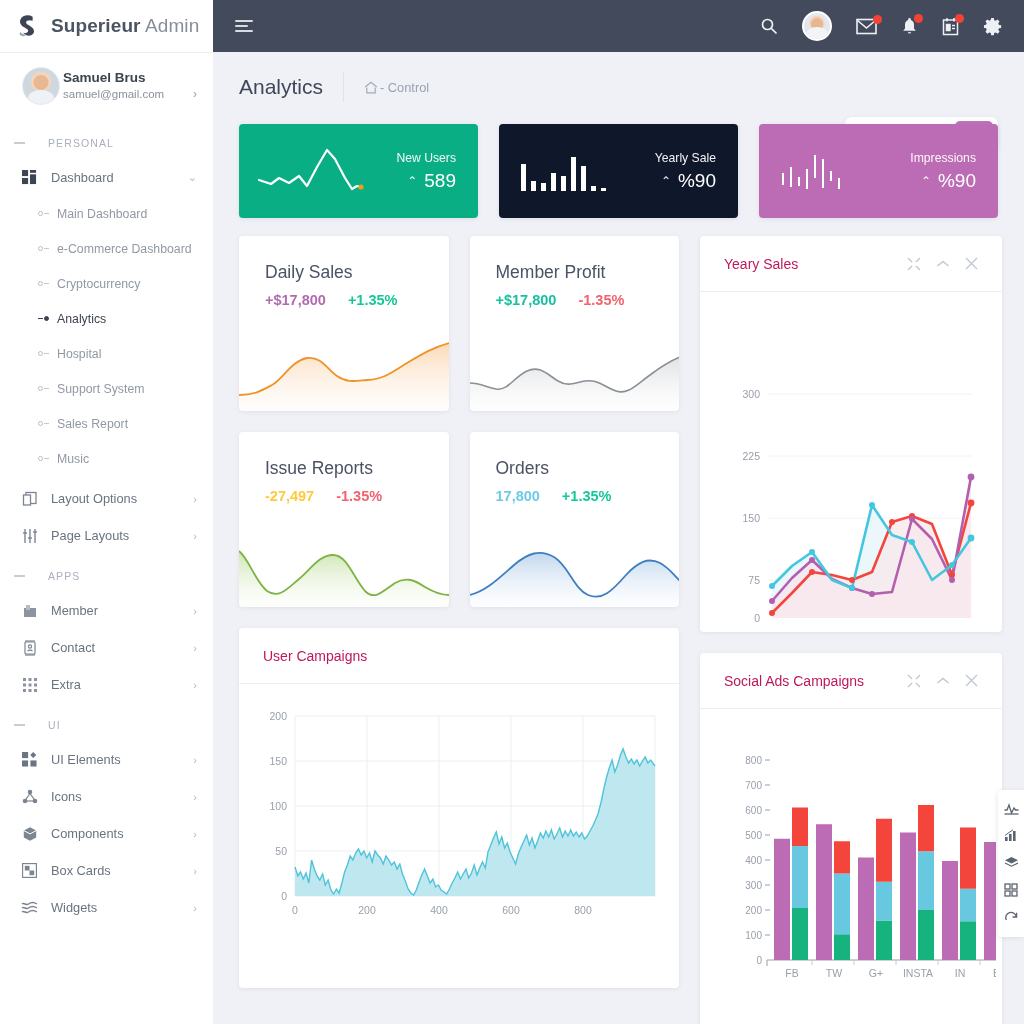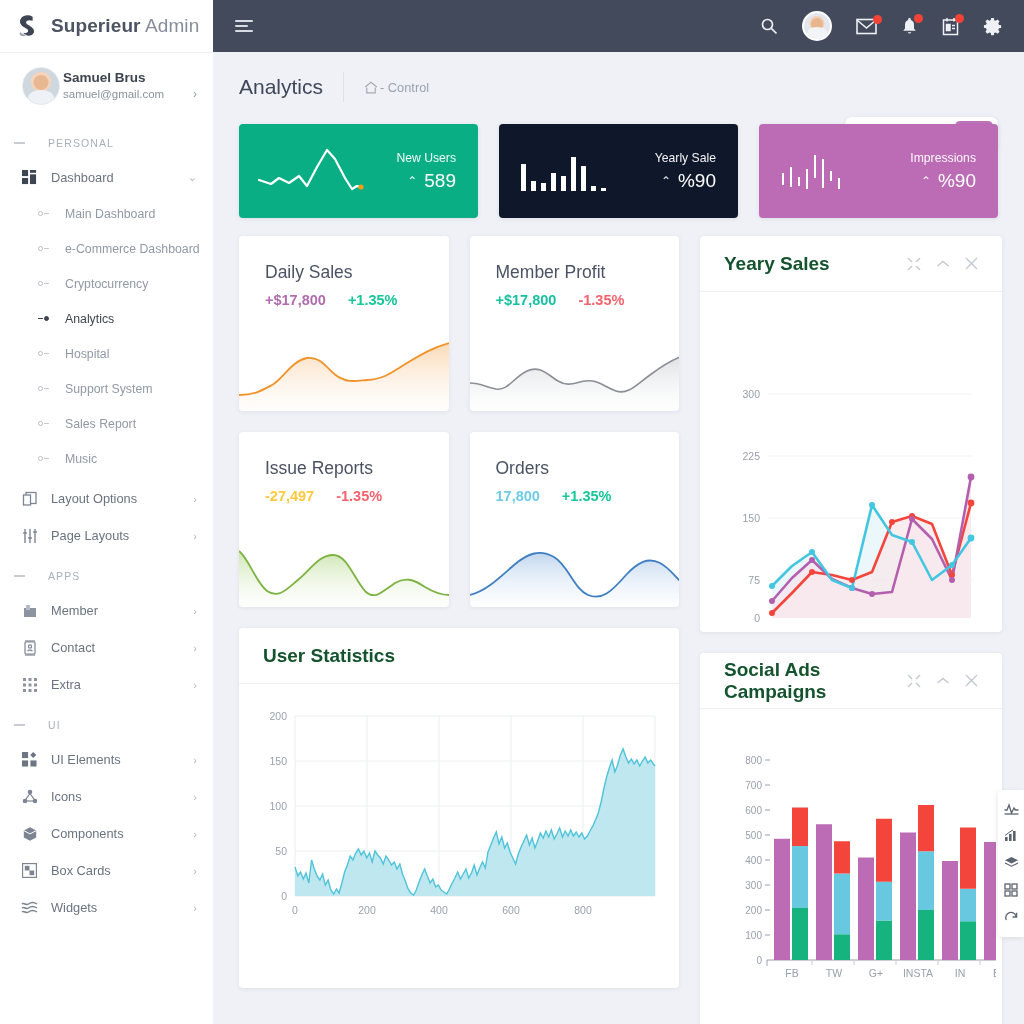--- a/index.html
+++ b/index.html
@@ -64,21 +64,21 @@
     display: flex; align-items: center; gap: 12px;
     padding: 0 16px 0 20px; height: 37px;
     font-size: 12.8px; color: #6a7380; cursor: pointer;
     position: relative;
   }
   .nav-item .ico { width: 19px; height: 19px; flex: 0 0 19px; display:flex; align-items:center; justify-content:center; color:#7d8492; }
   .nav-item .lbl { flex: 1; }
   .nav-item .chev { font-size: 11px; color: #b2b8c2; }
 
   .sub-item {
-    display: flex; align-items: center; gap: 13px;
+    display: flex; align-items: center; gap: 5px;
     padding-left: 38px; height: 35px;
     font-size: 12.3px; color: #9199a5; cursor: pointer;
   }
   .sub-item.active { color: #3d4450; font-weight: 500; }
   .dot-ico { width: 14px; flex: 0 0 14px; display:flex; align-items:center; }
   .dot-ico i {
     width: 5px; height: 5px; border-radius: 50%;
     border: 1px solid #b8bec8; display:inline-block;
   }
   .dot-ico u {
@@ -157,21 +157,21 @@
   .metric-title { font-size:17.5px; color:#4a5263; padding: 26px 0 0 26px; font-weight:400;}
   .metric-nums { display:flex; gap: 22px; padding: 9px 0 0 26px; font-size:14.5px; font-weight:700;}
   .spark { position:absolute; left:0; right:0; bottom:0; height:78px; }
 
   
   .panel { background:#fff; border-radius:4px; box-shadow: 0 1px 4px rgba(60,70,90,.09); overflow:hidden; }
   .panel-head {
     height: 56px; display:flex; align-items:center; justify-content:space-between;
     padding: 0 24px; border-bottom: 1px solid #edeff3;
   }
-  .panel-title { font-size:19px; font-weight:700; color:#14532d; }
+  .panel-title { font-size:14px; font-weight:400; color:#be185d; }
   .panel-acts { display:flex; align-items:center; gap:15px; color:#b9c0cc; }
   .panel-body { padding: 6px 6px 10px 6px; }
 
   .side-dock {
     position: absolute; right: 0; top: 790px; width: 26px;
     background:#fff; border-radius: 4px 0 0 4px;
     box-shadow: -1px 1px 5px rgba(60,70,90,.10);
     display:flex; flex-direction:column; align-items:center; gap:14px;
     padding: 12px 0; color:#5c6470;
   }
@@ -642,21 +642,21 @@
                     </linearGradient>
                   </defs>
                 <path d="M0,66 C16,62 28,50 44,36 C58,24 70,20 84,28 C98,36 104,60 118,66 C132,72 142,62 156,46 C168,33 178,28 190,34 C198,38 204,46 210,52 L210,78 L0,78 Z" fill="url(#gD)"></path>
                 <path d="M0,66 C16,62 28,50 44,36 C58,24 70,20 84,28 C98,36 104,60 118,66 C132,72 142,62 156,46 C168,33 178,28 190,34 C198,38 204,46 210,52" fill="none" stroke="#3f7fc1" stroke-width="1.8"></path>
               </svg>
             </div>
           </div>
 
           <div class="panel" style="margin-top:21px;height:360px;">
             <div class="panel-head">
-              <span class="panel-title">User Statistics</span>
+              <span class="panel-title">User Campaigns</span>
             </div>
             <div class="panel-body">
               <svg width="428" height="292" viewBox="0 0 428 292">
 
                 <g stroke="#eceef2" stroke-width="1">
                   <line x1="50" y1="26" x2="410" y2="26"></line>
                   <line x1="50" y1="71" x2="410" y2="71"></line>
                   <line x1="50" y1="116" x2="410" y2="116"></line>
                   <line x1="50" y1="161" x2="410" y2="161"></line>
                   <line x1="50" y1="206" x2="410" y2="206"></line>

